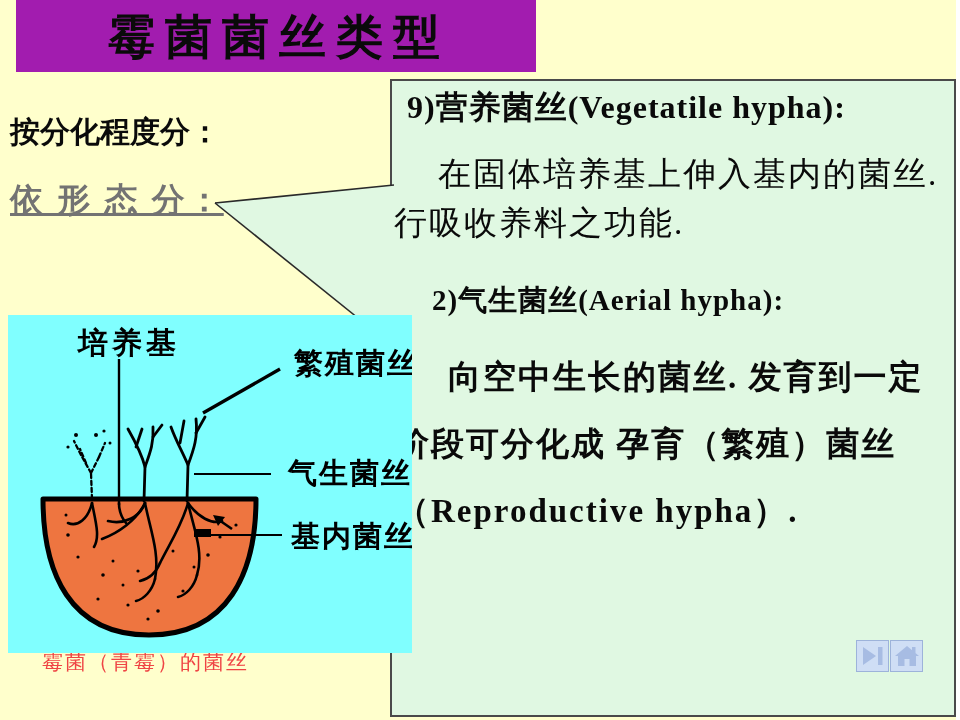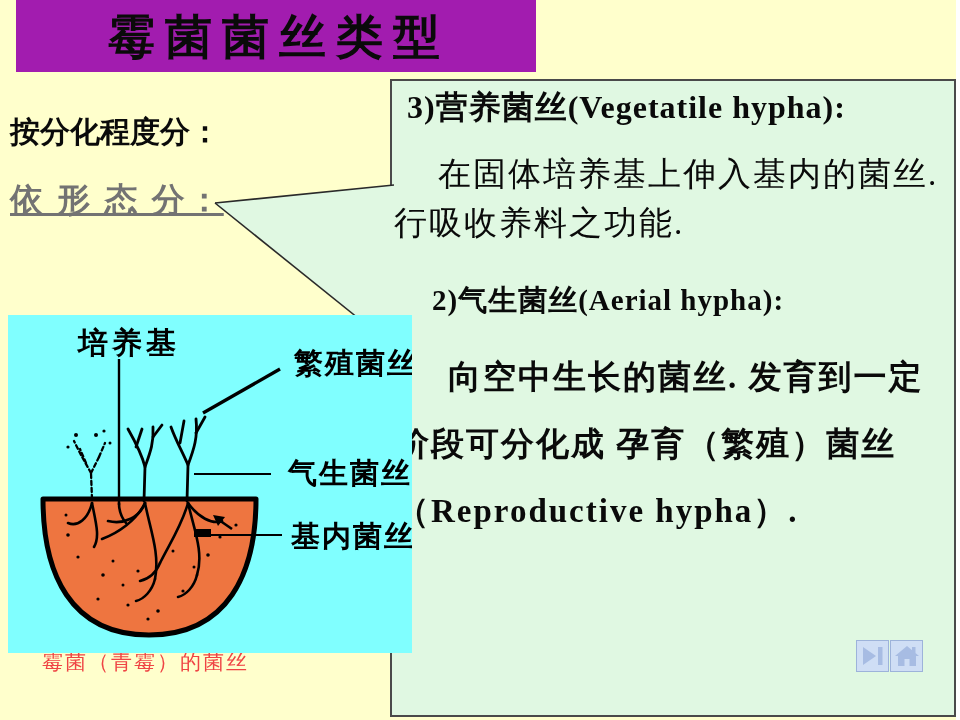--- a/index.html
+++ b/index.html
@@ -66,21 +66,21 @@
 <div class="abs left-line2">依 形 态 分：</div>
 
 <div class="abs callout-panel"></div>
 
 <svg class="abs tail-svg" viewBox="0 0 960 720" xmlns="http://www.w3.org/2000/svg">
   <polygon points="395,185 215,203 395,348" fill="#E0F8E2" stroke="none"></polygon>
   <line x1="215" y1="203" x2="394" y2="185" stroke="#2a2a2a" stroke-width="1.6"></line>
   <line x1="215" y1="203" x2="394" y2="347" stroke="#2a2a2a" stroke-width="1.6"></line>
 </svg>
 
-<div class="abs co-h1">3)营养菌丝(Vegetatile hypha):</div>
+<div class="abs co-h1">9)营养菌丝(Vegetatile hypha):</div>
 <div class="abs co-b1">在固体培养基上伸入基内的菌丝. 行吸收养料之功能.</div>
 <div class="abs co-h2">2)气生菌丝(Aerial hypha):</div>
 <div class="abs co-b2">向空中生长的菌丝. 发育到一定阶段可分化成 孕育（繁殖）菌丝（Reproductive hypha）.</div>
 
 <div class="abs figure">
   <svg viewBox="0 0 404 338" width="404" height="338" xmlns="http://www.w3.org/2000/svg">
     <rect x="0" y="0" width="404" height="338" fill="#80FFFF"></rect>
 
     <path d="M35,184 L248,184 C248,258 220,320 141,320 C62,320 35,258 35,184 Z" fill="#EE7540" stroke="#000000" stroke-width="5" stroke-linejoin="round"></path>
 

